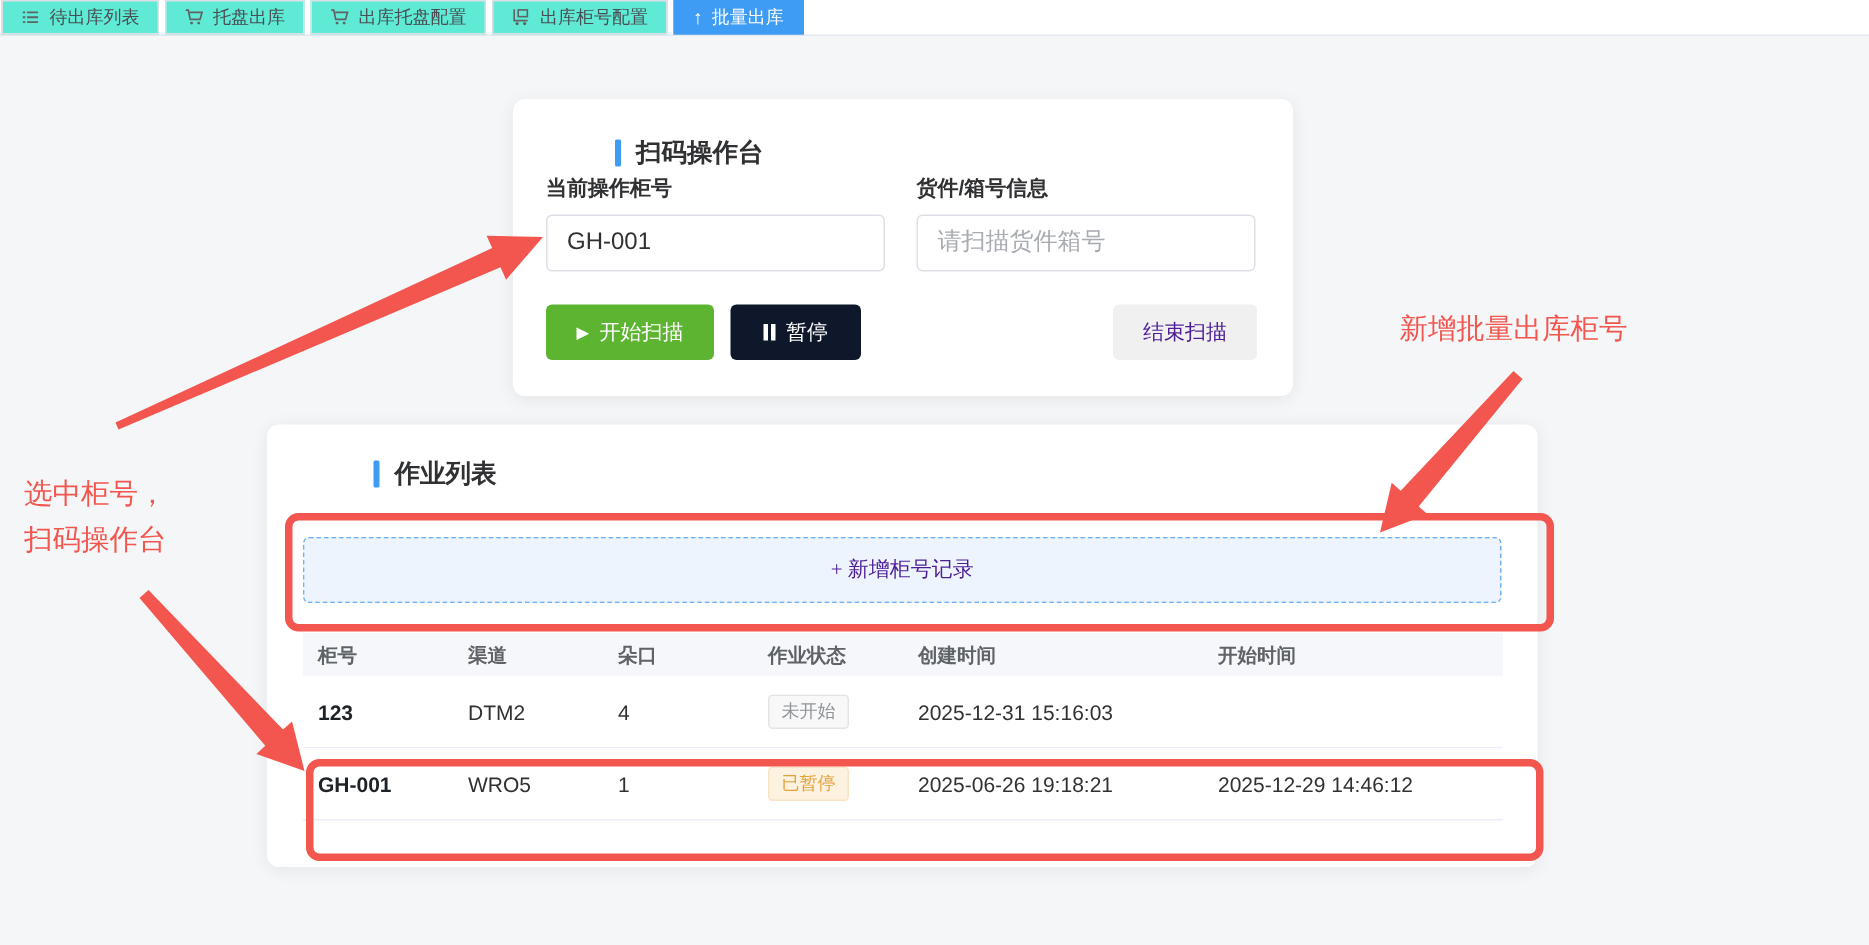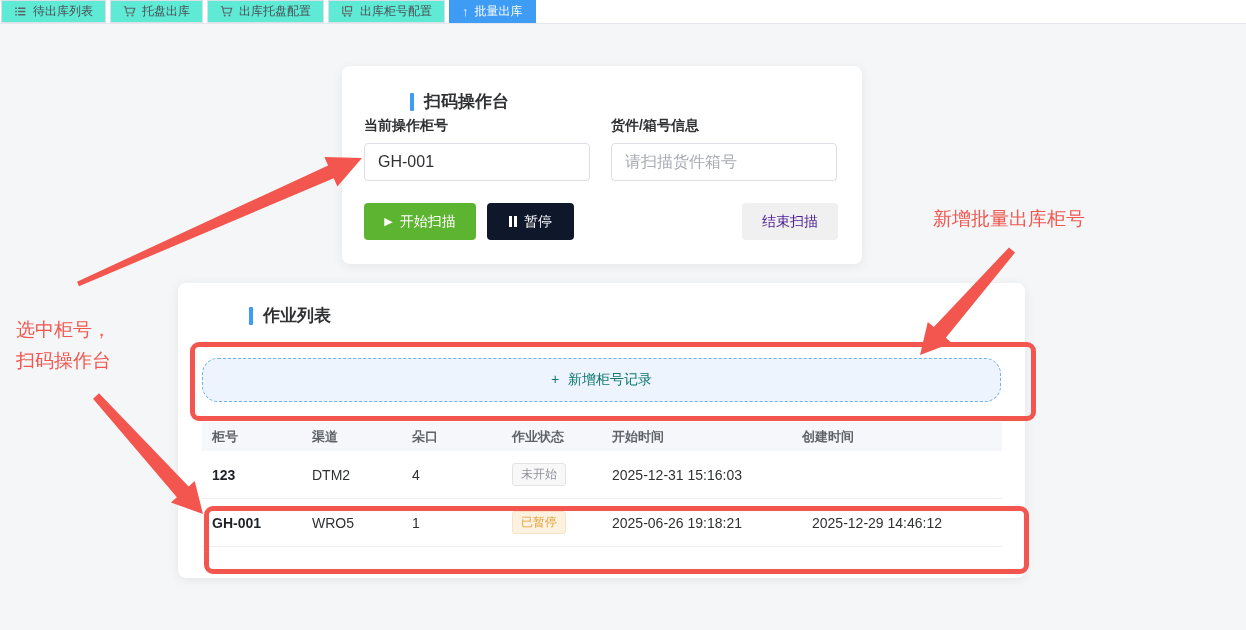--- a/index.html
+++ b/index.html
@@ -62,24 +62,24 @@
   .btn-start { left:22px; top:137px; width:112px; background:#5db430; color:#fff; }
   .btn-pause { left:145px; top:137px; width:87px; background:#0f172a; color:#fff; }
   .btn-end   { left:400px; top:137px; width:96px; background:#f0f0f0; color:#4c1d95; }
   .play-glyph { font-size:11px; }
   .pause-glyph { display:inline-flex; gap:2px; }
   .pause-glyph i { display:block; width:3px; height:11px; background:#fff; }
 
   
   .add-btn {
     position:absolute; left:24px; top:75px; width:799px; height:44px;
-    background:#edf4fe; border:1px dashed #6fb1f3; border-radius:16px;
-    color:#0f766e; font-size:14px; cursor:pointer;
+    background:#edf4fe; border:1px dashed #6fb1f3; border-radius:4px;
+    color:#4c1d95; font-size:14px; cursor:pointer;
     display:flex; align-items:center; justify-content:center;
-    font-family:Liberation Mono, monospace;
+    font-family:Liberation Serif, serif;
   }
 
   
   .jtable { position:absolute; left:24px; top:139px; width:800px; font-size:14px; }
   .jrow { display:flex; align-items:center; }
   .jhead { background:#f5f7fa; height:29px; color:#5f6368; font-size:13px; font-weight:bold; }
   .jbody { height:48px; border-bottom:1px solid #ebeef5; background:#fff; }
   .c0{width:100px;} .c1{width:100px;} .c2{width:100px;}
   .c3{width:100px;} .c4{width:200px;} .c5{width:190px;}
   .cell { padding-left:10px; white-space:nowrap; overflow:hidden; }
@@ -191,22 +191,22 @@
   </div>
 
   <button class="add-btn">+ 新增柜号记录</button>
 
   <div class="jtable">
     <div class="jrow jhead">
       <div class="cell c0">柜号</div>
       <div class="cell c1">渠道</div>
       <div class="cell c2">朵口</div>
       <div class="cell c3">作业状态</div>
+      <div class="cell c4">创建时间</div>
       <div class="cell c5">开始时间</div>
-      <div class="cell c4">创建时间</div>
     </div>
 
     <div class="jrow jbody">
       <div class="cell c0 cab">123</div>
       <div class="cell c1">DTM2</div>
       <div class="cell c2">4</div>
       <div class="cell c3">
         <span class="badge info">未开始</span>
       </div>
       <div class="cell c4">2025-12-31 15:16:03</div>

